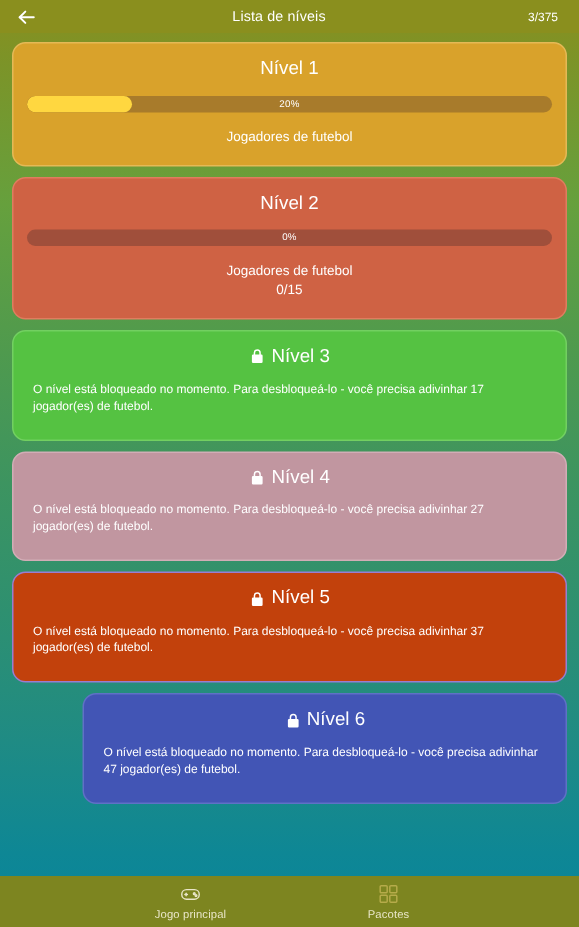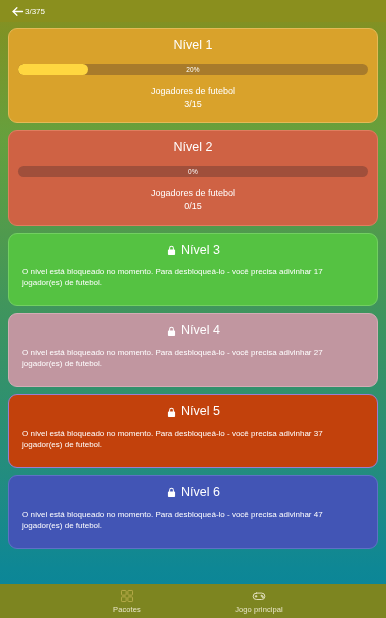--- a/index.html
+++ b/index.html
@@ -42,21 +42,21 @@
     text-align:center;
     color:#ffffff;
     font-size:9.5px;
     letter-spacing:.1px;
   }
   .appbar-counter {
     flex:0 0 auto;
     color:#ffffff;
     font-size:8px;
     min-width:30px;
-    text-align:left;
+    text-align:center;
   }
 
   
   .list {
     position:absolute;
     top:22px; left:0; right:0; bottom:34px;
     padding:6px 8px 0 8px;
     overflow:hidden;
   }
 
@@ -150,33 +150,34 @@
 
 <div class="appbar" style="background: rgb(138, 143, 30);">
   <div class="back-btn">
     <span>
       <svg width="15" height="15" viewBox="0 0 24 24" fill="none" stroke="#ffffff" stroke-width="2.1" stroke-linecap="round" stroke-linejoin="round">
         <line x1="20" y1="12" x2="5" y2="12"></line>
         <polyline points="11 18 5 12 11 6"></polyline>
       </svg>
     </span>
   </div>
+  <div class="appbar-title">Lista de níveis</div>
   <div class="appbar-counter">3/375</div>
 </div>
 
 <div class="list">
     <div class="card unlocked" style="background: rgb(217, 162, 43); border: 1px solid rgb(229, 185, 86);">
       <div class="card-title">
         <span>Nível 1</span>
       </div>
       <div class="progress-wrap" style="background: rgb(168, 123, 43);">
         <div class="progress-fill" style="width: 20%; background: rgb(255, 215, 64);"></div>
         <div class="progress-label">20%</div>
       </div>
-      <div class="card-sub"><span>Jogadores de futebol</span><span class="frac">3/15</span></div>
+      <div class="card-sub"><span>Jogadores de futebol</span></div>
     </div>
     <div class="card unlocked" style="background: rgb(207, 98, 68); border: 1px solid rgb(224, 125, 95);">
       <div class="card-title">
         <span>Nível 2</span>
       </div>
       <div class="progress-wrap" style="background: rgb(160, 79, 59);">
         <div class="progress-fill" style="width: 0%; background: rgb(255, 215, 64);"></div>
         <div class="progress-label">0%</div>
       </div>
       <div class="card-sub"><span>Jogadores de futebol</span><span class="frac">0/15</span></div>
@@ -207,50 +208,50 @@
       <div class="card-title">
         <span class="lock-icon">
           <svg width="11" height="11" viewBox="0 0 24 24" fill="#ffffff">
             <path d="M12 1.8a5.2 5.2 0 0 0-5.2 5.2v2.6H6A1.8 1.8 0 0 0 4.2 11.4v8.6A1.8 1.8 0 0 0 6 21.8h12a1.8 1.8 0 0 0 1.8-1.8v-8.6A1.8 1.8 0 0 0 18 9.6h-.8V7A5.2 5.2 0 0 0 12 1.8zm0 2.2a3 3 0 0 1 3 3v2.6H9V7a3 3 0 0 1 3-3z"></path>
           </svg>
         </span>
         <span>Nível 5</span>
       </div>
       <div class="card-locked-text">O nível está bloqueado no momento. Para desbloqueá-lo - você precisa adivinhar 37 jogador(es) de futebol.</div>
     </div>
-    <div class="card locked" style="background: rgb(66, 85, 181); border: 1px solid rgb(95, 113, 198);">
+    <div class="card locked" style="background: rgb(66, 85, 181); border: 1px solid rgb(95, 113, 198); margin-left: 47px;">
       <div class="card-title">
         <span class="lock-icon">
           <svg width="11" height="11" viewBox="0 0 24 24" fill="#ffffff">
             <path d="M12 1.8a5.2 5.2 0 0 0-5.2 5.2v2.6H6A1.8 1.8 0 0 0 4.2 11.4v8.6A1.8 1.8 0 0 0 6 21.8h12a1.8 1.8 0 0 0 1.8-1.8v-8.6A1.8 1.8 0 0 0 18 9.6h-.8V7A5.2 5.2 0 0 0 12 1.8zm0 2.2a3 3 0 0 1 3 3v2.6H9V7a3 3 0 0 1 3-3z"></path>
           </svg>
         </span>
         <span>Nível 6</span>
       </div>
       <div class="card-locked-text">O nível está bloqueado no momento. Para desbloqueá-lo - você precisa adivinhar 47 jogador(es) de futebol.</div>
     </div>
   </div>
 
 <div class="bottomnav" style="background: rgb(125, 133, 32);">
-  <div class="nav-item">
-    <span class="nav-icon">
-      <svg width="14" height="14" viewBox="0 0 24 24" fill="none" stroke="#b6ab4a" stroke-width="1.7">
-        <rect x="2.5" y="2.5" width="8" height="8" rx="1.2"></rect>
-        <rect x="13.5" y="2.5" width="8" height="8" rx="1.2"></rect>
-        <rect x="2.5" y="13.5" width="8" height="8" rx="1.2"></rect>
-        <rect x="13.5" y="13.5" width="8" height="8" rx="1.2"></rect>
-      </svg>
-    </span>
-    <span class="nav-label">Pacotes</span>
-  </div>
   <div class="nav-item">
     <span class="nav-icon">
       <svg width="14" height="14" viewBox="0 0 24 24" fill="none" stroke="#e9e6c8" stroke-width="1.6" stroke-linecap="round" stroke-linejoin="round">
         <rect x="2" y="7" width="20" height="11" rx="5.5"></rect>
         <line x1="7" y1="11" x2="7" y2="14"></line>
         <line x1="5.5" y1="12.5" x2="8.5" y2="12.5"></line>
         <circle cx="16.3" cy="11.6" r="1"></circle>
         <circle cx="18.3" cy="13.8" r="1"></circle>
       </svg>
     </span>
     <span class="nav-label">Jogo principal</span>
   </div>
+  <div class="nav-item">
+    <span class="nav-icon">
+      <svg width="14" height="14" viewBox="0 0 24 24" fill="none" stroke="#b6ab4a" stroke-width="1.7">
+        <rect x="2.5" y="2.5" width="8" height="8" rx="1.2"></rect>
+        <rect x="13.5" y="2.5" width="8" height="8" rx="1.2"></rect>
+        <rect x="2.5" y="13.5" width="8" height="8" rx="1.2"></rect>
+        <rect x="13.5" y="13.5" width="8" height="8" rx="1.2"></rect>
+      </svg>
+    </span>
+    <span class="nav-label">Pacotes</span>
+  </div>
 </div>
 
 </body></html>

